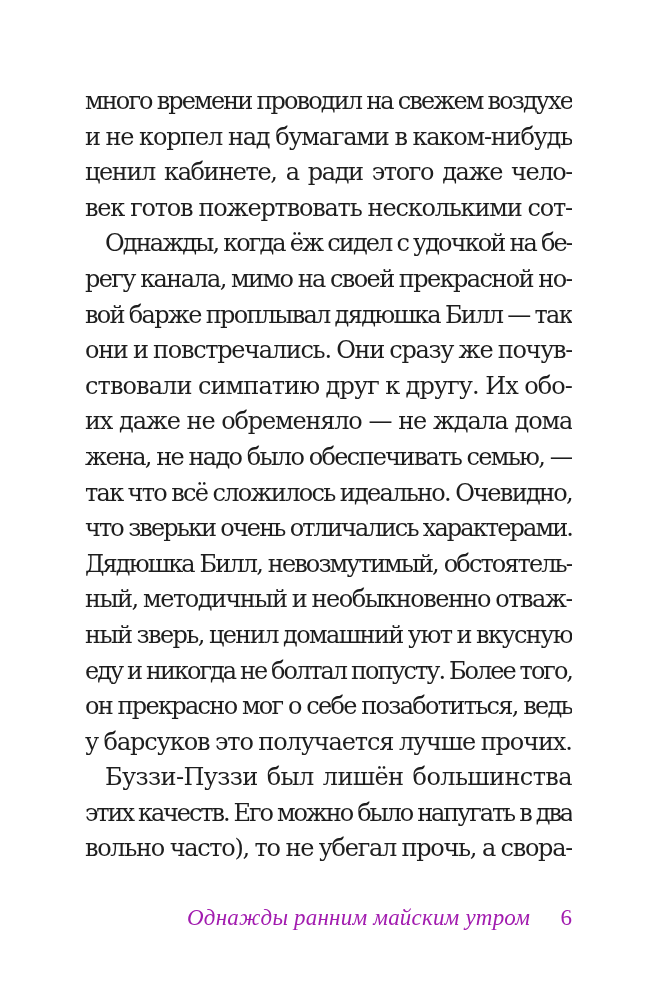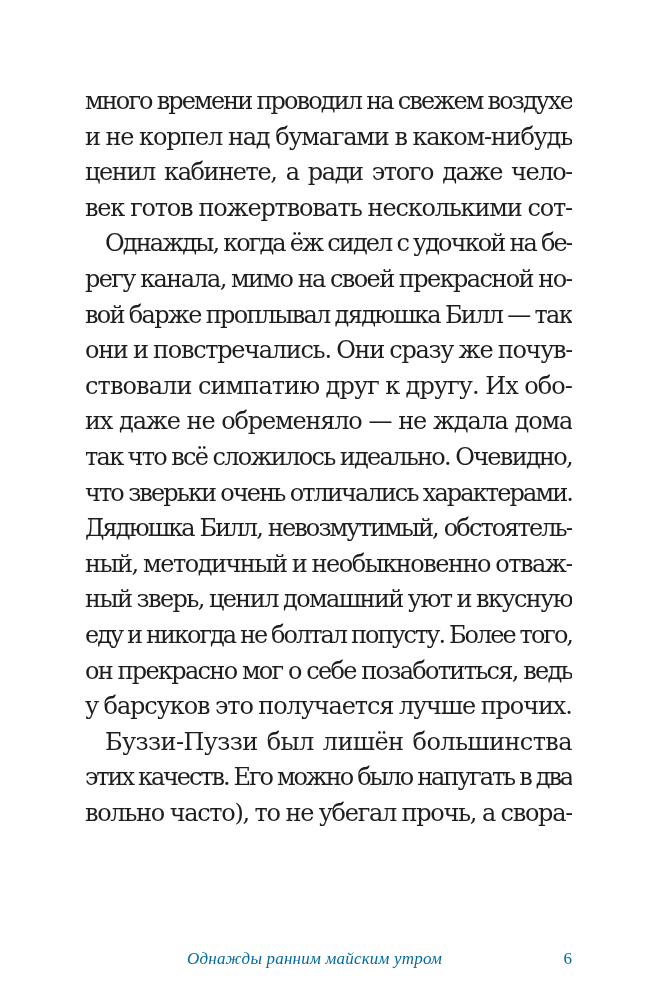--- a/index.html
+++ b/index.html
@@ -36,26 +36,26 @@
       text-align: justify;
       text-align-last: justify;
       letter-spacing: -0.6px;
       word-spacing: -1px;
     }
     .line.indent { padding-left: 20px; }
     .line.last { text-align-last: left; }
     .footer {
       position: absolute;
       left: 85px;
-      top: 944px;
+      top: 900px;
       width: 487px;
       height: 36px;
       font-family: "Liberation Serif", "DejaVu Serif", serif;
-      font-size: 17px;
-      color: #0369a1;
+      font-size: 23px;
+      color: #a21caf;
     }
     .running-title {
       position: absolute;
       left: 102px;
       top: 5px;
       font-style: italic;
       white-space: nowrap;
       letter-spacing: 0.2px;
     }
     .page-number {
@@ -75,20 +75,21 @@
     <span class="line" style="white-space: nowrap; letter-spacing: -1.2px; overflow: hidden;">и не корпел над бумагами в каком-нибудь</span>
     <span class="line" style="white-space: nowrap; letter-spacing: -1.4px; overflow: hidden;">ценил кабинете, а ради этого даже чело-</span>
     <span class="line" style="white-space: nowrap; letter-spacing: -1.2px; overflow: hidden;">век готов пожертвовать несколькими сот-</span>
 
     <span class="line indent" style="white-space: nowrap; letter-spacing: -1.9px; overflow: hidden;">Однажды, когда ёж сидел с удочкой на бе-</span>
     <span class="line" style="white-space: nowrap; letter-spacing: -1.6px; overflow: hidden;">регу канала, мимо на своей прекрасной но-</span>
     <span class="line" style="white-space: nowrap; letter-spacing: -1.7px; overflow: hidden;">вой барже проплывал дядюшка Билл — так</span>
     <span class="line" style="white-space: nowrap; letter-spacing: -1.3px; overflow: hidden;">они и повстречались. Они сразу же почув-</span>
     <span class="line" style="white-space: nowrap; letter-spacing: -0.9px; overflow: hidden;">ствовали симпатию друг к другу. Их обо-</span>
     <span class="line" style="white-space: nowrap; letter-spacing: -1.2px; overflow: hidden;">их даже не обременяло — не ждала дома</span>
+    <span class="line" style="white-space: nowrap; letter-spacing: -1.7px; overflow: hidden;">жена, не надо было обеспечивать семью, —</span>
     <span class="line" style="white-space: nowrap; letter-spacing: -1.7px; overflow: hidden;">так что всё сложилось идеально. Очевидно,</span>
     <span class="line" style="white-space: nowrap; letter-spacing: -1.9px; overflow: hidden;">что зверьки очень отличались характерами.</span>
     <span class="line" style="white-space: nowrap; letter-spacing: -1.9px; overflow: hidden;">Дядюшка Билл, невозмутимый, обстоятель-</span>
     <span class="line" style="white-space: nowrap; letter-spacing: -1.5px; overflow: hidden;">ный, методичный и необыкновенно отваж-</span>
     <span class="line" style="white-space: nowrap; letter-spacing: -1.6px; overflow: hidden;">ный зверь, ценил домашний уют и вкусную</span>
     <span class="line" style="white-space: nowrap; letter-spacing: -2px; overflow: hidden;">еду и никогда не болтал попусту. Более того,</span>
     <span class="line" style="white-space: nowrap; letter-spacing: -1.7px; overflow: hidden;">он прекрасно мог о себе позаботиться, ведь</span>
     <span class="line last" style="white-space: nowrap; letter-spacing: -1.1px; overflow: hidden;">у барсуков это получается лучше прочих.</span>
 
     <span class="line indent" style="white-space: nowrap; letter-spacing: -0.6px; overflow: hidden;">Буззи-Пуззи был лишён большинства</span>

